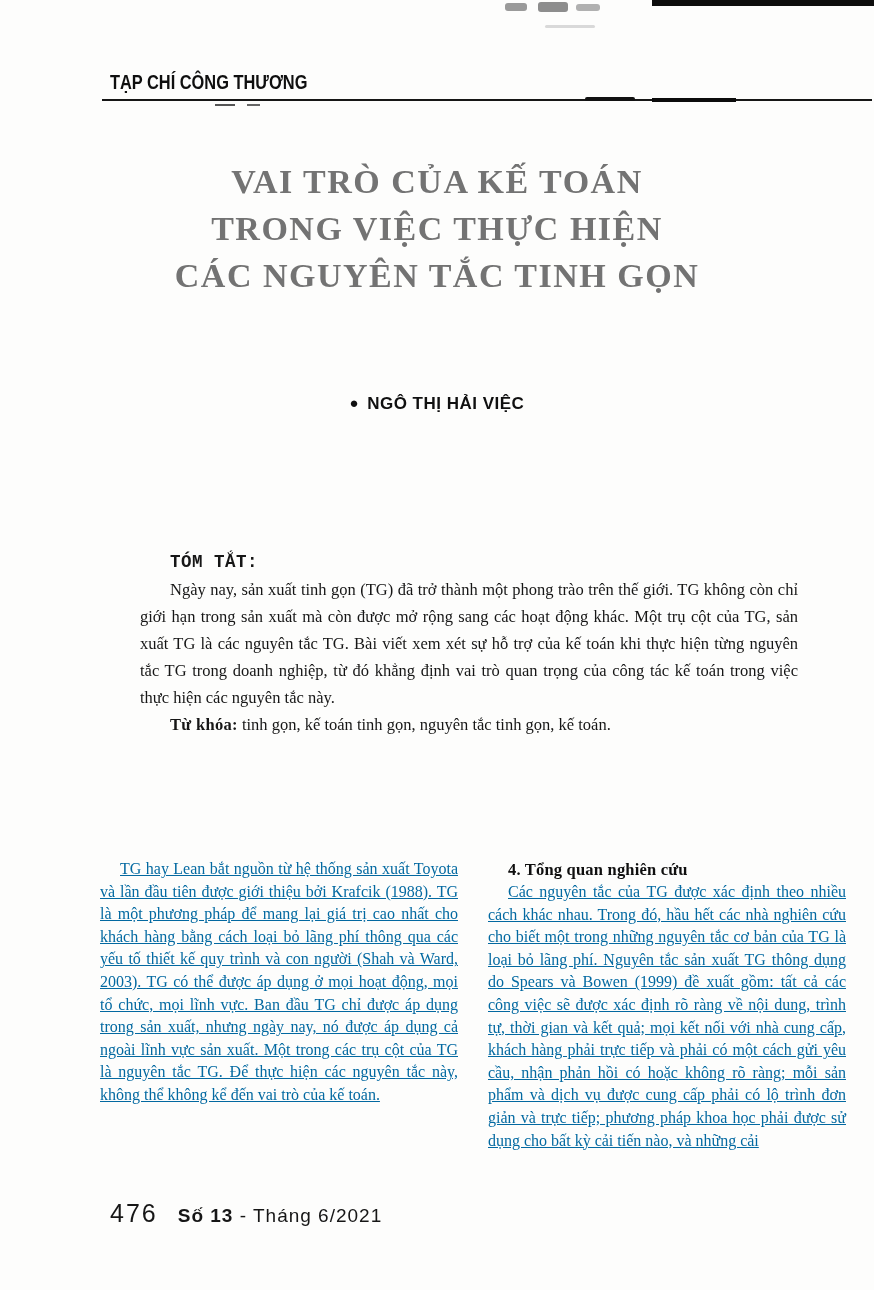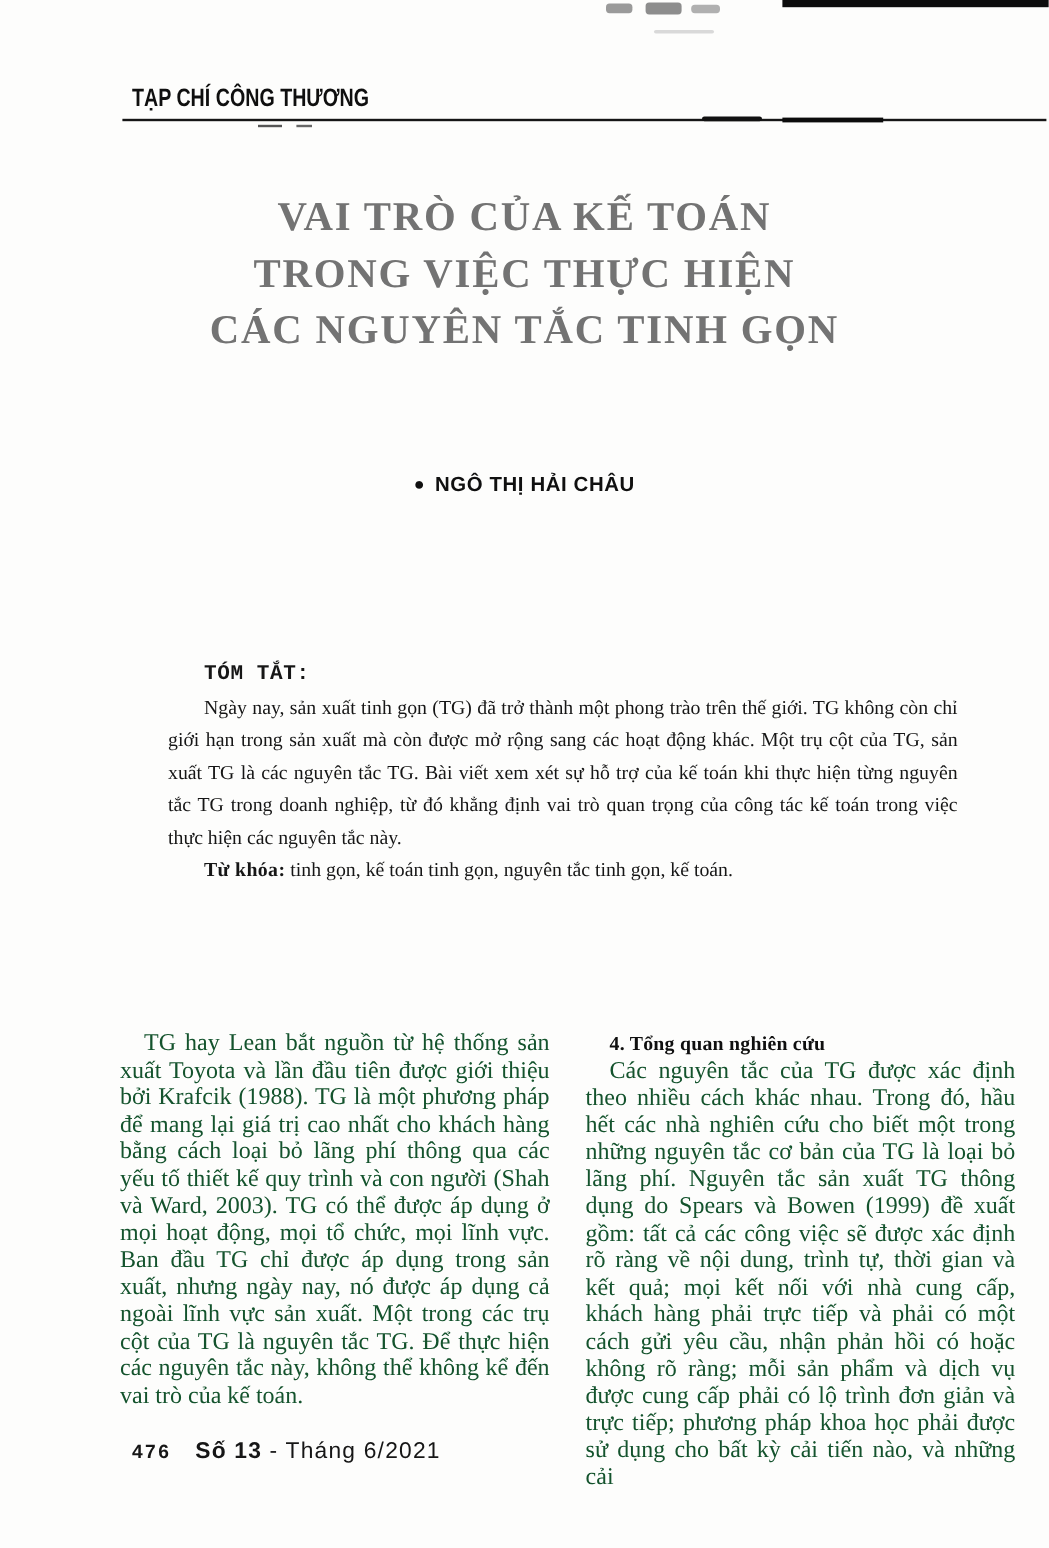--- a/index.html
+++ b/index.html
@@ -64,30 +64,31 @@
   .columns{
     position:absolute;left:100px;top:858px;width:746px;
     display:flex;gap:30px;
   }
   .column{width:358px;}
   .section-heading{
     margin:0;font-size:16.5px;font-weight:bold;text-indent:20px;
     line-height:23px;letter-spacing:0.2px;color:#0f0f0f;
   }
   .section-body{
-    margin:0;font-size:20px;line-height:22.6px;text-align:justify;text-indent:20px;
-    color:#14532d;
+    margin:0;font-size:16px;line-height:22.6px;text-align:justify;text-indent:20px;
+    color:#0369a1;
+    text-decoration:underline;
   }
 
   
   .footer{
     position:absolute;left:110px;top:1199px;
     font-family:"Liberation Sans", sans-serif;color:#161616;white-space:nowrap;
   }
-  .footer .page-number{font-size:16px;font-weight:bold;letter-spacing:2px;}
+  .footer .page-number{font-size:25px;font-weight:normal;letter-spacing:2px;}
   .footer .issue{font-size:19px;font-weight:bold;letter-spacing:1px;margin-left:20px;}
   .footer .date{font-size:19px;letter-spacing:1px;}
 </style>
 </head>
 <body>
 
 <div class="page">
 
   <div class="art art-bar-topright"></div>
   <div class="art art-blob1"></div>
@@ -102,21 +103,21 @@
   <div class="header-dash1"></div>
   <div class="header-dash2"></div>
 
   <div class="article-title">
     <div>VAI TRÒ CỦA KẾ TOÁN</div>
     <div>TRONG VIỆC THỰC HIỆN</div>
     <div>CÁC NGUYÊN TẮC TINH GỌN</div>
   </div>
 
   <div class="author-line">
-    <span class="author-bullet">●</span><span>NGÔ THỊ HẢI CHÂU</span>
+    <span class="author-bullet">●</span><span>NGÔ THỊ HẢI VIỆC</span>
   </div>
 
   <div class="abstract">
     <div class="abstract-heading">TÓM TẮT:</div>
     <p class="abstract-body">Ngày nay, sản xuất tinh gọn (TG) đã trở thành một phong trào trên thế giới. TG không còn chỉ giới hạn trong sản xuất mà còn được mở rộng sang các hoạt động khác. Một trụ cột của TG, sản xuất TG là các nguyên tắc TG. Bài viết xem xét sự hỗ trợ của kế toán khi thực hiện từng nguyên tắc TG trong doanh nghiệp, từ đó khẳng định vai trò quan trọng của công tác kế toán trong việc thực hiện các nguyên tắc này.</p>
     <p class="keywords"><b>Từ khóa:</b><span> tinh gọn, kế toán tinh gọn, nguyên tắc tinh gọn, kế toán.</span></p>
   </div>
 
   <div class="columns">
     <div class="column">

